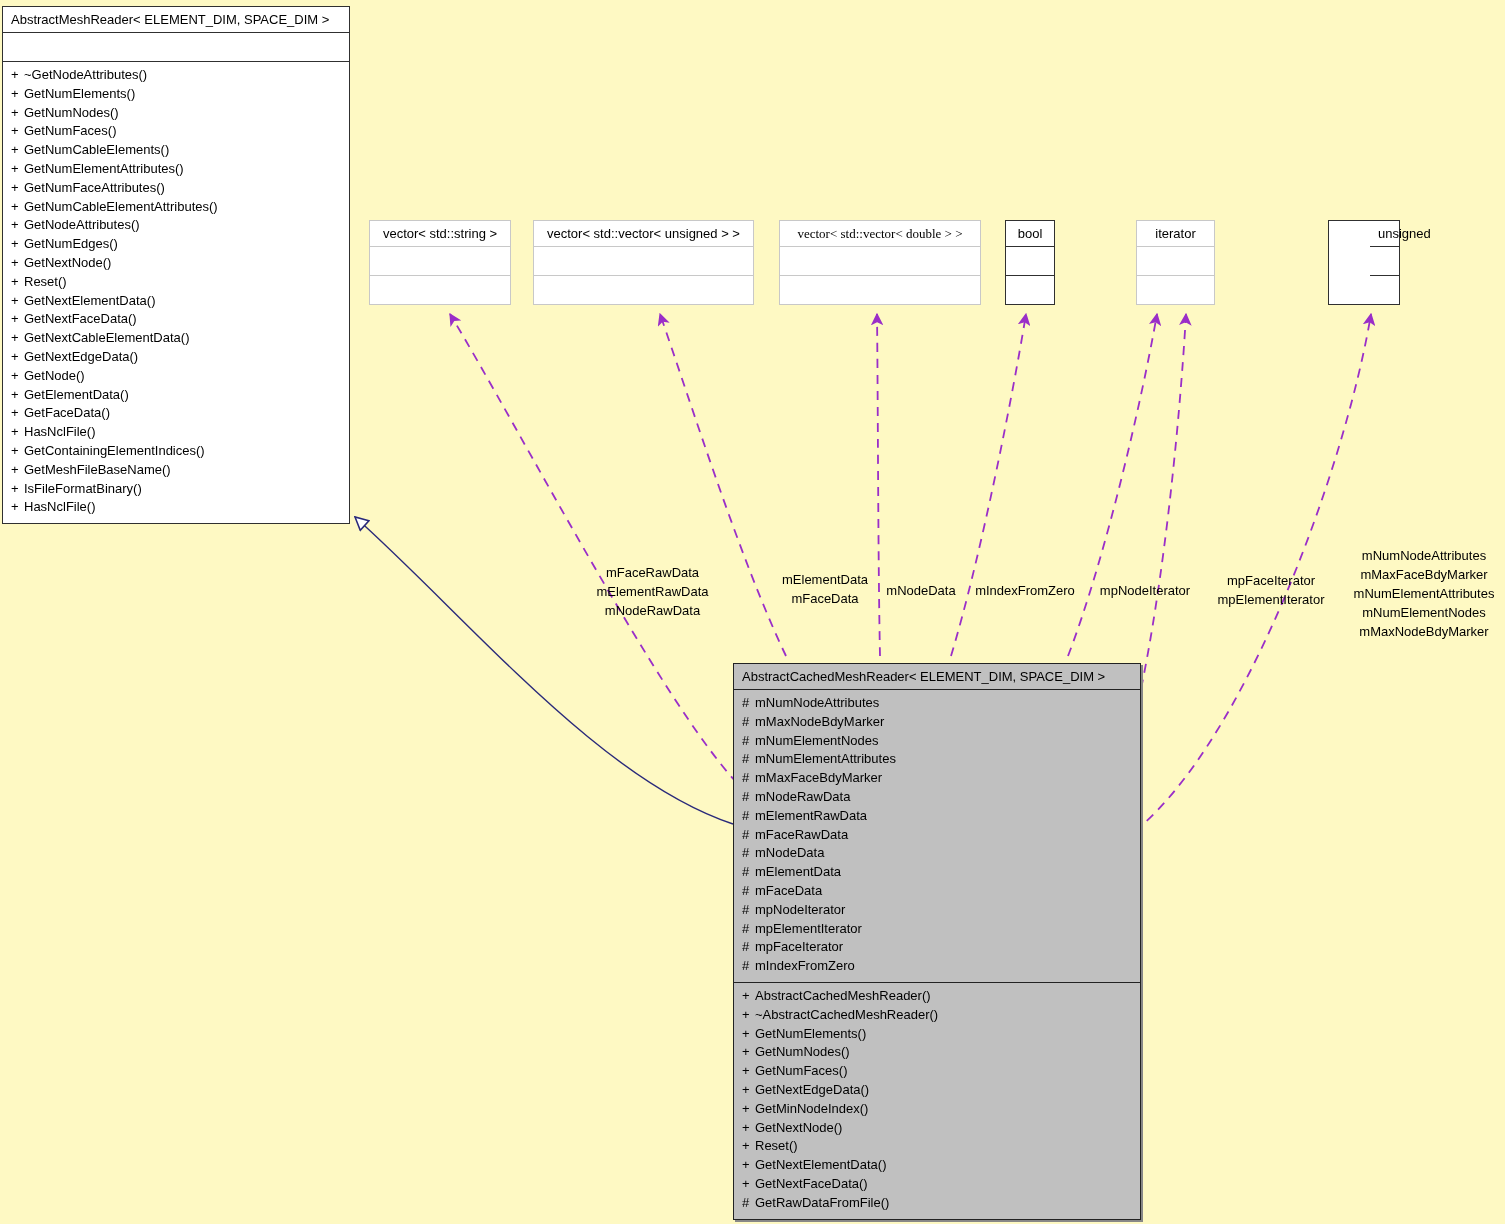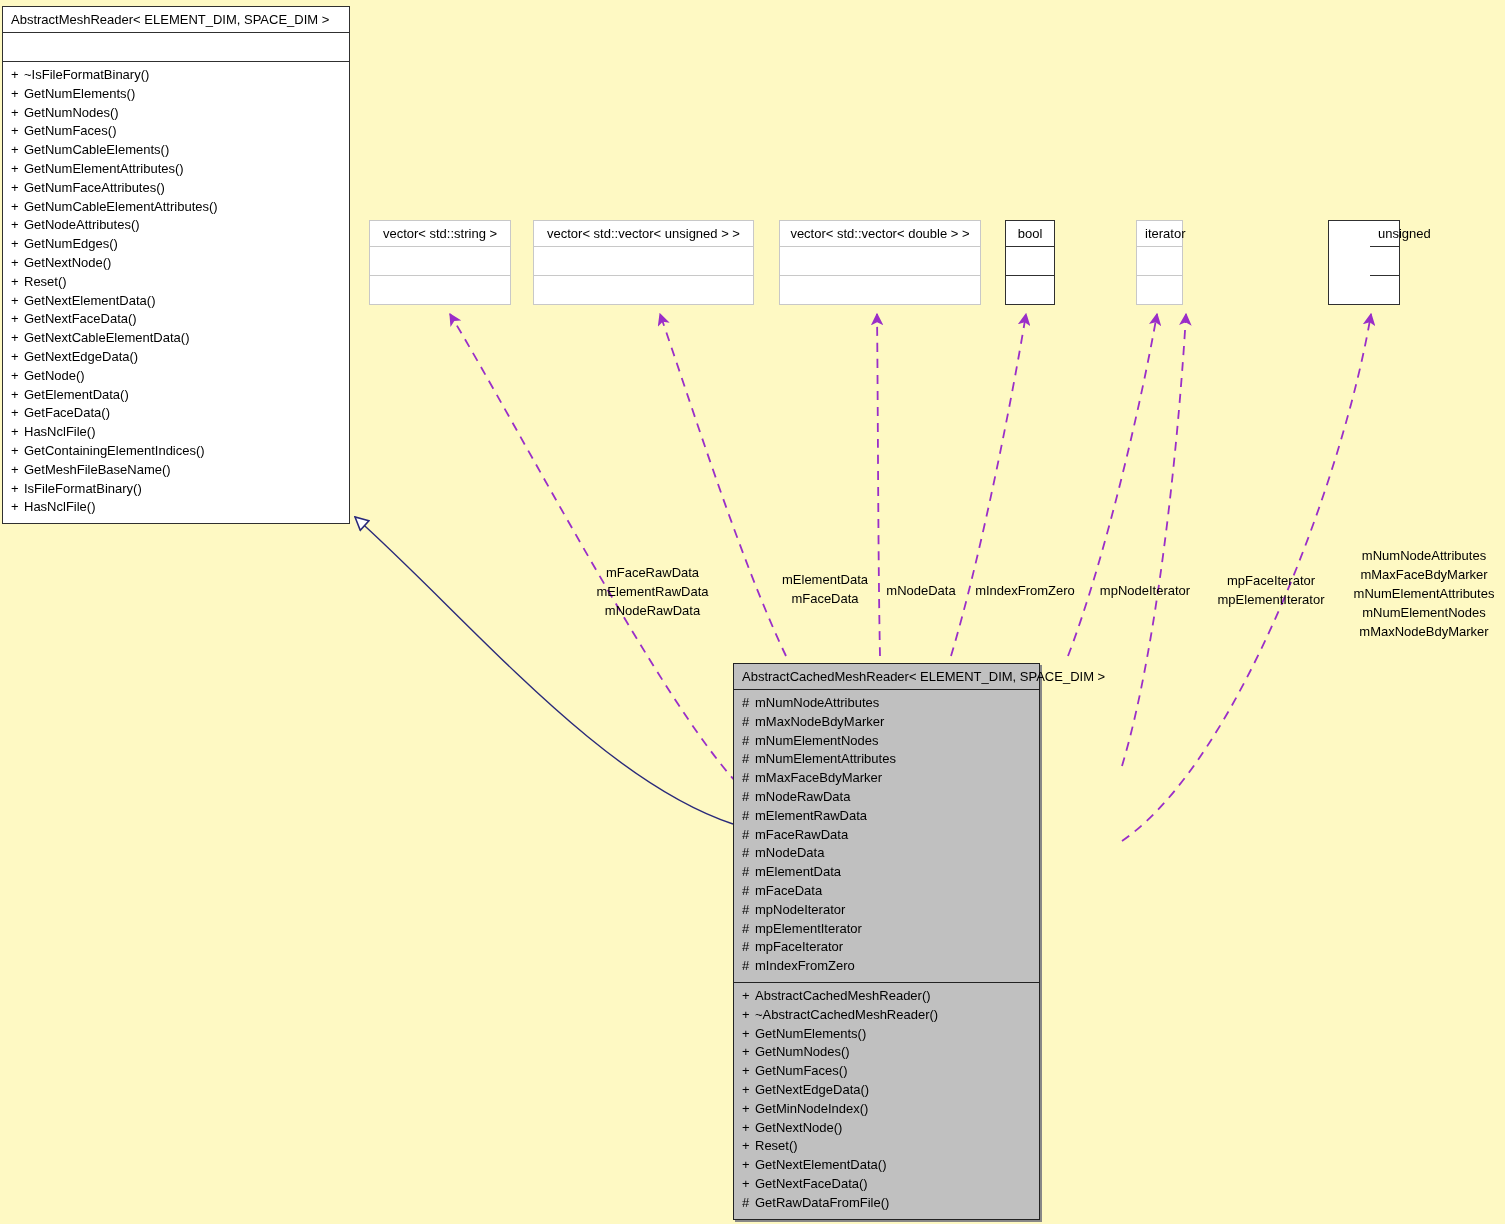--- a/index.html
+++ b/index.html
@@ -121,21 +121,21 @@
     </g>
     <g>
       <path d="M 1122 841 C 1240 760 1345 470 1371 314" fill="none" stroke="#9a2ec8" stroke-width="1.8" stroke-dasharray="9,7" marker-end="url(#open-arrow)"></path>
     </g>
   </svg>
 
   <div class="umlbox dark" id="box-abstract-mesh-reader" style="left:2px; top:6px; width:348px;">
     <div class="uml-title">AbstractMeshReader&lt; ELEMENT_DIM, SPACE_DIM &gt;</div>
     <div class="uml-compart empty divider-dark"></div>
     <div class="uml-compart divider-dark" id="methods-amr">
-        <div class="member"><span class="vis">+</span><span>~IsFileFormatBinary()</span></div>
+        <div class="member"><span class="vis">+</span><span>~GetNodeAttributes()</span></div>
         <div class="member"><span class="vis">+</span><span>GetNumElements()</span></div>
         <div class="member"><span class="vis">+</span><span>GetNumNodes()</span></div>
         <div class="member"><span class="vis">+</span><span>GetNumFaces()</span></div>
         <div class="member"><span class="vis">+</span><span>GetNumCableElements()</span></div>
         <div class="member"><span class="vis">+</span><span>GetNumElementAttributes()</span></div>
         <div class="member"><span class="vis">+</span><span>GetNumFaceAttributes()</span></div>
         <div class="member"><span class="vis">+</span><span>GetNumCableElementAttributes()</span></div>
         <div class="member"><span class="vis">+</span><span>GetNodeAttributes()</span></div>
         <div class="member"><span class="vis">+</span><span>GetNumEdges()</span></div>
         <div class="member"><span class="vis">+</span><span>GetNextNode()</span></div>
@@ -160,45 +160,45 @@
     <div class="uml-compart empty divider-light"></div>
     <div class="uml-compart empty divider-light"></div>
   </div>
 
   <div class="umlbox light" style="left:369px; top:220px; width:142px;">
     <div class="uml-title centered">vector&lt; std::string &gt;</div>
     <div class="uml-compart empty divider-light"></div>
     <div class="uml-compart empty divider-light"></div>
   </div>
 
-  <div class="umlbox light" style="left:779px; top:220px; width:202px;">
+  <div class="umlbox light" style="left:779px; top:220px; width:202px;font-family:Liberation Serif, serif;">
     <div class="uml-title centered">vector&lt; std::vector&lt; double &gt; &gt;</div>
     <div class="uml-compart empty divider-light"></div>
     <div class="uml-compart empty divider-light"></div>
   </div>
 
   <div class="umlbox dark" style="left:1005px; top:220px; width:50px;">
     <div class="uml-title centered">bool</div>
     <div class="uml-compart empty divider-dark"></div>
     <div class="uml-compart empty divider-dark"></div>
   </div>
 
-  <div class="umlbox light" style="left:1136px; top:220px; width:47px;">
+  <div class="umlbox light" style="left:1136px; top:220px; width:79px;">
     <div class="uml-title centered">iterator</div>
     <div class="uml-compart empty divider-light"></div>
     <div class="uml-compart empty divider-light"></div>
   </div>
 
   <div class="umlbox dark" style="left:1328px; top:220px; width:72px;padding-left:41px;">
     <div class="uml-title centered">unsigned</div>
     <div class="uml-compart empty divider-dark"></div>
     <div class="uml-compart empty divider-dark"></div>
   </div>
 
-  <div class="umlbox shaded" id="box-abstract-cached-mesh-reader" style="left:733px; top:663px; width:307px;">
+  <div class="umlbox shaded" id="box-abstract-cached-mesh-reader" style="left:733px; top:663px; width:408px;">
     <div class="uml-title">AbstractCachedMeshReader&lt; ELEMENT_DIM, SPACE_DIM &gt;</div>
     <div class="uml-compart divider-shade" id="attrs-acmr">
         <div class="member"><span class="vis">#</span><span>mNumNodeAttributes</span></div>
         <div class="member"><span class="vis">#</span><span>mMaxNodeBdyMarker</span></div>
         <div class="member"><span class="vis">#</span><span>mNumElementNodes</span></div>
         <div class="member"><span class="vis">#</span><span>mNumElementAttributes</span></div>
         <div class="member"><span class="vis">#</span><span>mMaxFaceBdyMarker</span></div>
         <div class="member"><span class="vis">#</span><span>mNodeRawData</span></div>
         <div class="member"><span class="vis">#</span><span>mElementRawData</span></div>
         <div class="member"><span class="vis">#</span><span>mFaceRawData</span></div>

